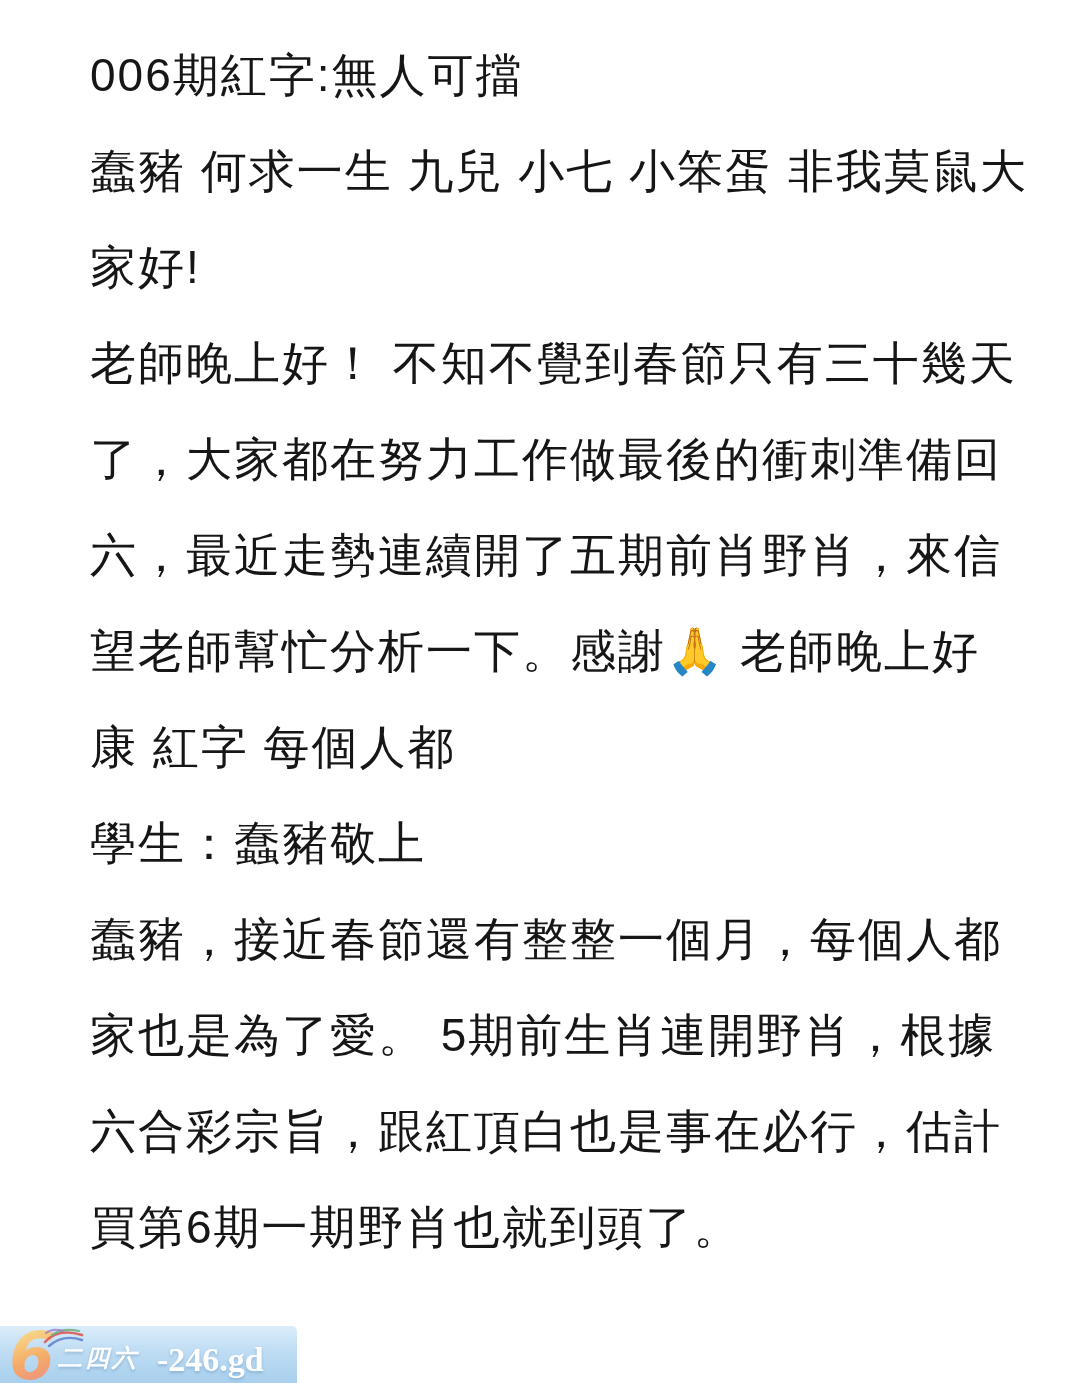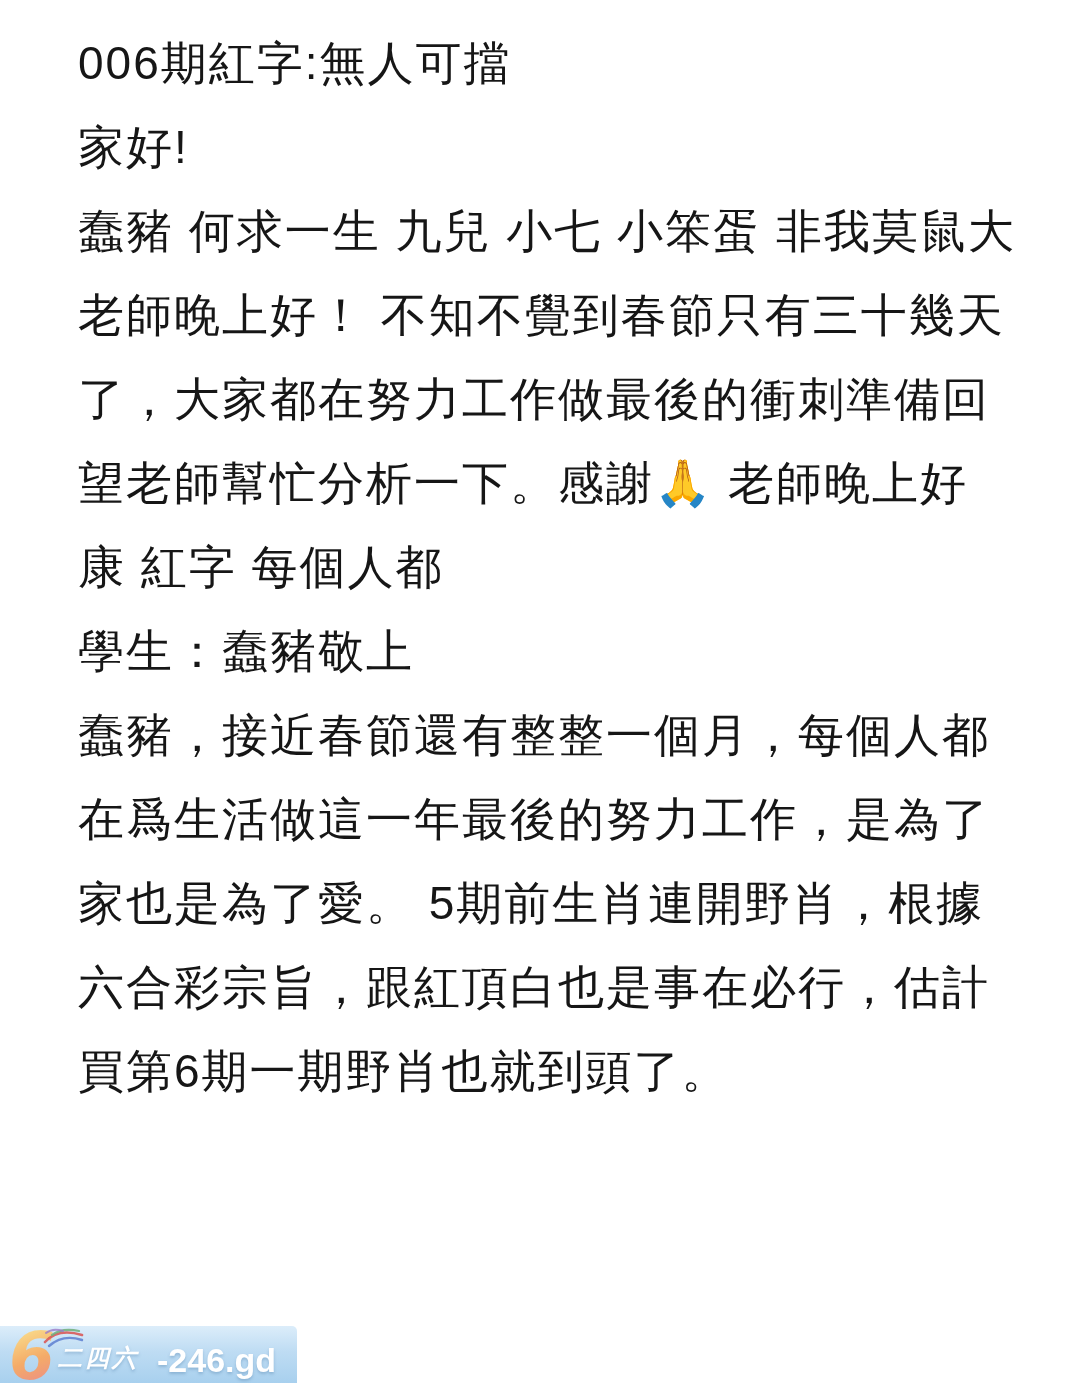--- a/index.html
+++ b/index.html
@@ -12,21 +12,21 @@
   }
   .page {
     position: absolute; inset: 0;
     background: #ffffff;
   }
   .post-text {
     position: absolute;
     top: 19px; left: 74px; right: 14px;
   }
   .ln {
-    margin: 4px;
+    margin: 16px;
     font-size: 46px;
     line-height: 80px;
     letter-spacing: 2px;
     font-weight: 500;
     color: #161616;
     white-space: pre;
     font-family: "Liberation Sans", sans-serif;
   }
   
   .watermark {
@@ -75,39 +75,39 @@
   .wm-domain {
     position: absolute;
     left: 157px; top: 15px;
     font-size: 34px;
     line-height: 38px;
     font-weight: 700;
     color: #ffffff;
     letter-spacing: 0px;
     text-shadow: 0 2px 3px rgba(96, 140, 180, 0.45);
     white-space: nowrap;
-    font-family: Liberation Sans, sans-serif;
+    font-family: Liberation Serif, serif;
   }
 </style>
 </head>
 <body>
 
 <main class="page">
 
   <article class="post-text">
     <p class="ln">006期紅字:無人可擋</p>
+    <p class="ln">蠢豬 何求一生 九兒 小七 小笨蛋 非我莫鼠大</p>
     <p class="ln">家好!</p>
-    <p class="ln">蠢豬 何求一生 九兒 小七 小笨蛋 非我莫鼠大</p>
     <p class="ln">老師晚上好！ 不知不覺到春節只有三十幾天</p>
     <p class="ln">了，大家都在努力工作做最後的衝刺準備回</p>
+    <p class="ln">六，最近走勢連續開了五期前肖野肖，來信</p>
     <p class="ln">望老師幫忙分析一下。感謝🙏 老師晚上好</p>
     <p class="ln">康 紅字 每個人都</p>
     <p class="ln">學生：蠢豬敬上</p>
     <p class="ln">蠢豬，接近春節還有整整一個月，每個人都</p>
-    <p class="ln">在爲生活做這一年最後的努力工作，是為了</p>
     <p class="ln">家也是為了愛。 5期前生肖連開野肖，根據</p>
     <p class="ln">六合彩宗旨，跟紅頂白也是事在必行，估計</p>
     <p class="ln">買第6期一期野肖也就到頭了。</p>
   </article>
 
   <div class="watermark">
     <span class="wm-six">6</span>
     <svg class="wm-ribbons" width="42" height="22" viewBox="0 0 42 22" fill="none" xmlns="http://www.w3.org/2000/svg">
       <path d="M3 15 C 12 5, 24 3, 40 8" stroke="#d85a5a" stroke-width="2.6" stroke-linecap="round" opacity="0.9"></path>
       <path d="M7 19 C 16 11, 28 9, 40 13" stroke="#5d7fd0" stroke-width="2.4" stroke-linecap="round" opacity="0.85"></path>

